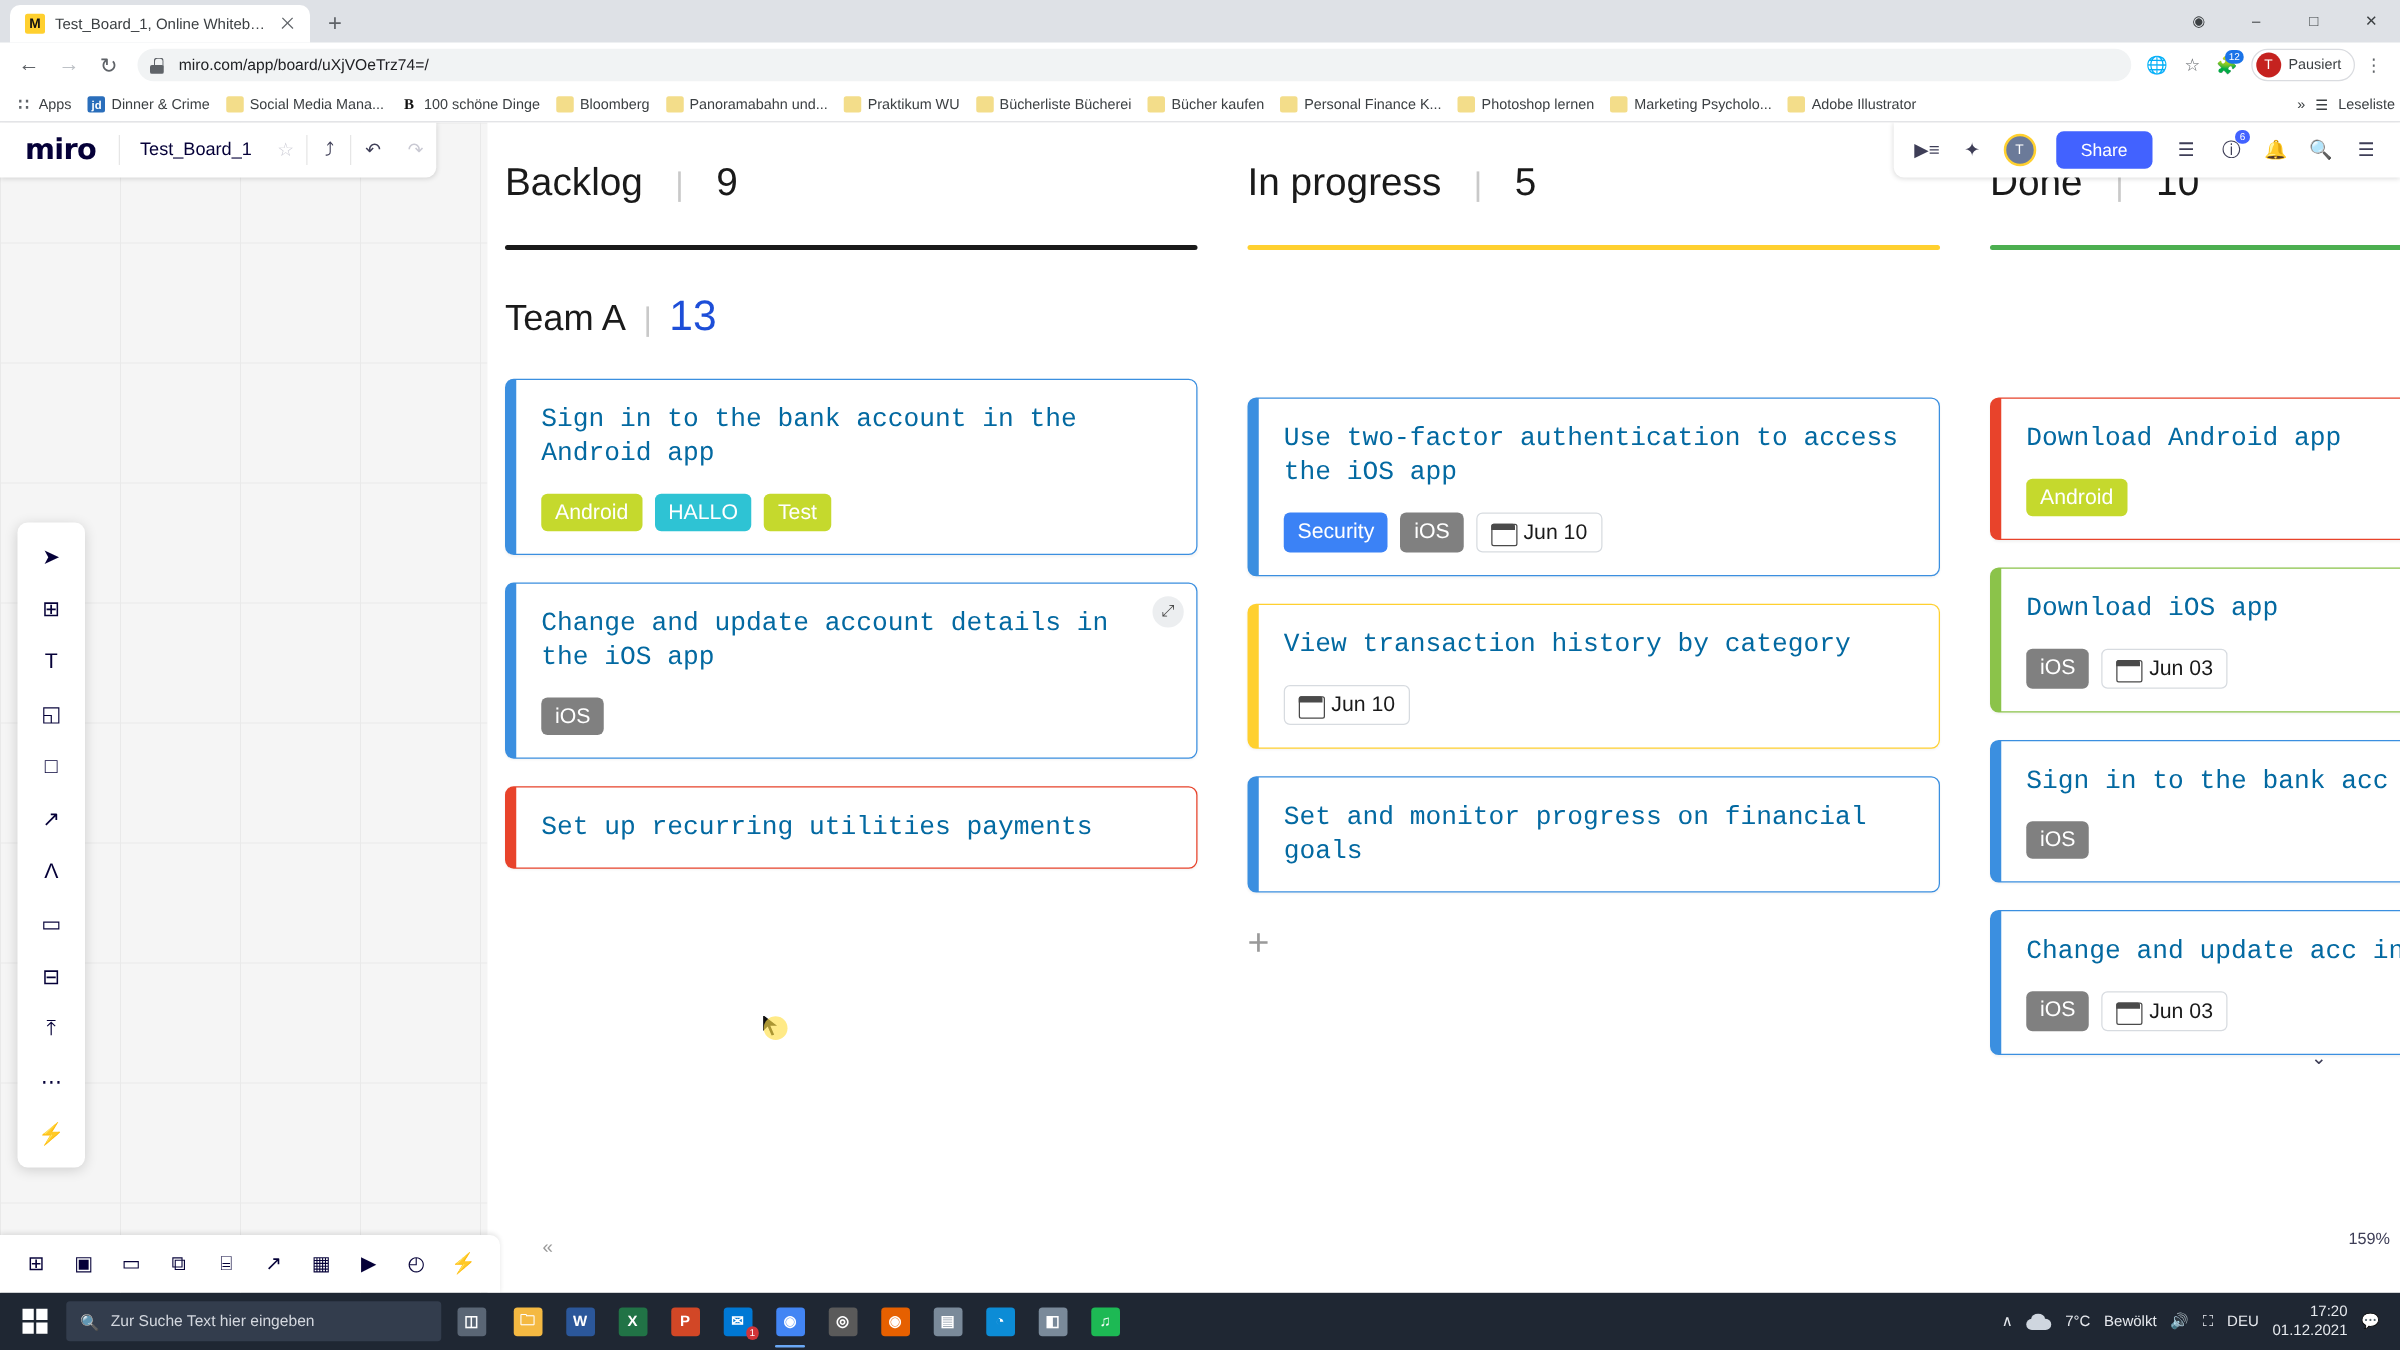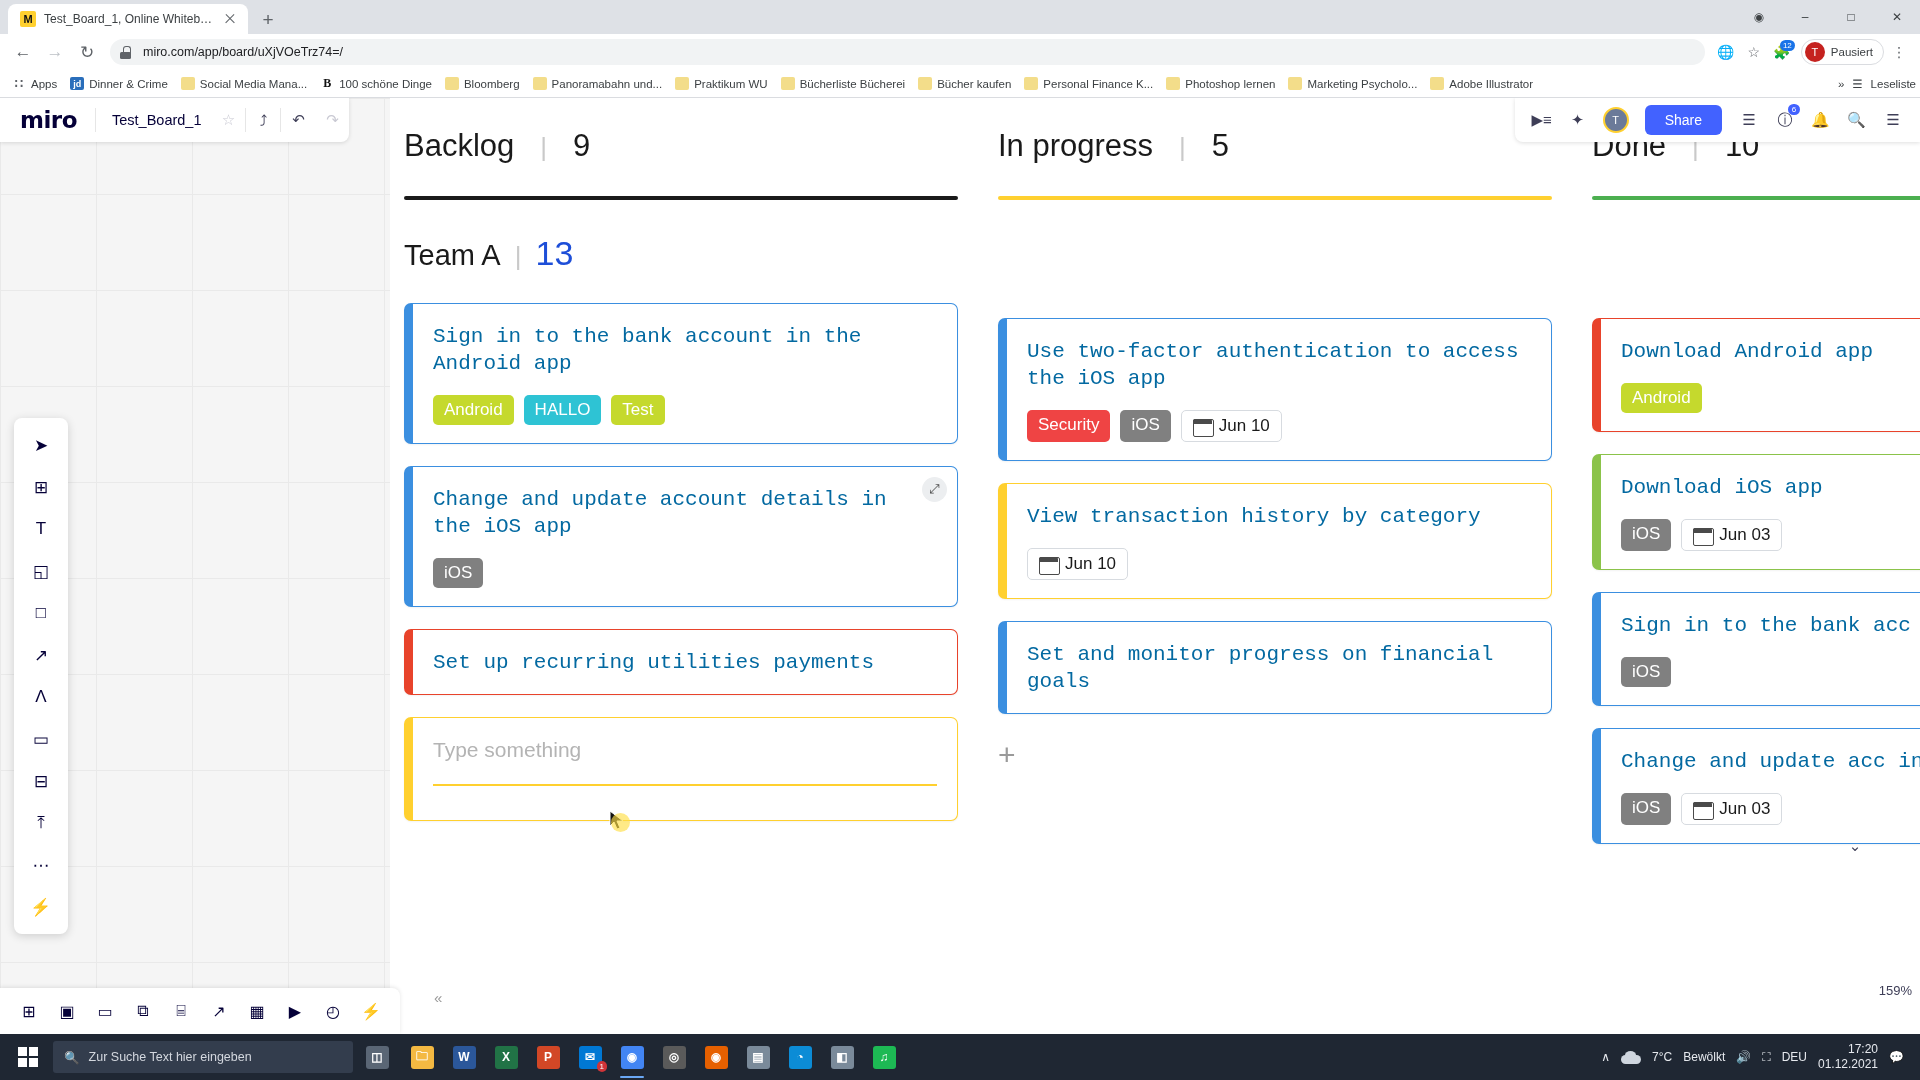--- a/index.html
+++ b/index.html
@@ -299,38 +299,34 @@
               <div class="card" style="border-color: rgb(59, 143, 224);">
                 <div class="card-title">Change and update account details in the iOS app</div>
                 <div class="chips">
                   <span class="chip" style="background: rgb(128, 128, 128);">iOS</span>
                 </div>
                 <div class="card-expand">⤢</div>
               </div>
               <div class="card" style="border-color: rgb(232, 67, 43);">
                 <div class="card-title">Set up recurring utilities payments</div>
               </div>
-              <div class="card placeholder">
-                <div class="ph-text">Type something</div>
-                <div class="ph-underline"></div>
-              </div>
             </div>
           </div>
           <div class="col" style="left: 594px;">
             <div class="col-head">
               <span class="col-title">In progress</span>
               <span class="col-div">|</span>
               <span class="col-count">5</span>
             </div>
             <div class="col-rule" style="background: rgb(255, 208, 47);"></div>
             <div class="cards" style="margin-top: 118px;">
               <div class="card" style="border-color: rgb(59, 143, 224);">
                 <div class="card-title">Use two-factor authentication to access the iOS app</div>
                 <div class="chips">
-                  <span class="chip" style="background: #ef4444;">Security</span>
+                  <span class="chip" style="background: #3b82f6;">Security</span>
                   <span class="chip" style="background: rgb(128, 128, 128);">iOS</span>
                   <span class="chip date">
                     <span class="cal"></span>
                     <span>Jun 10</span>
                   </span>
                 </div>
               </div>
               <div class="card" style="border-color: rgb(255, 208, 47);">
                 <div class="card-title">View transaction history by category</div>
                 <div class="chips">

